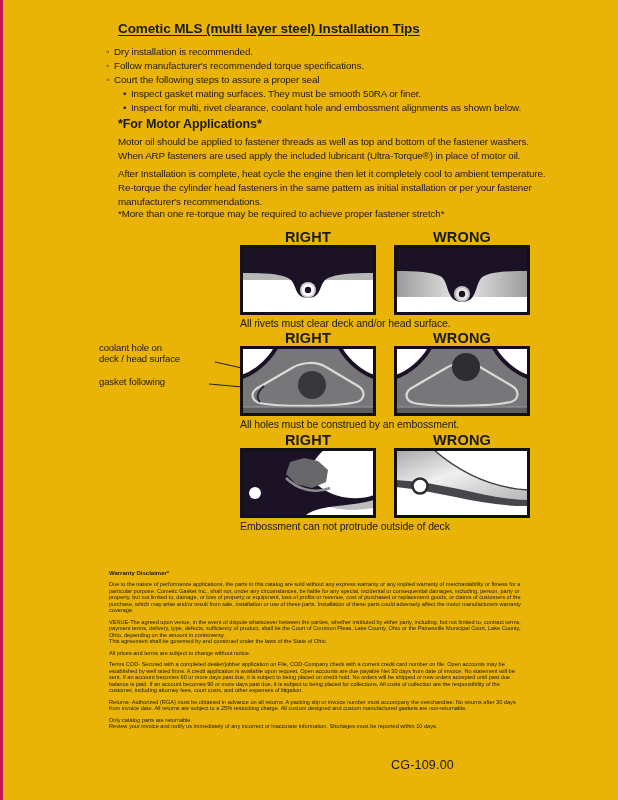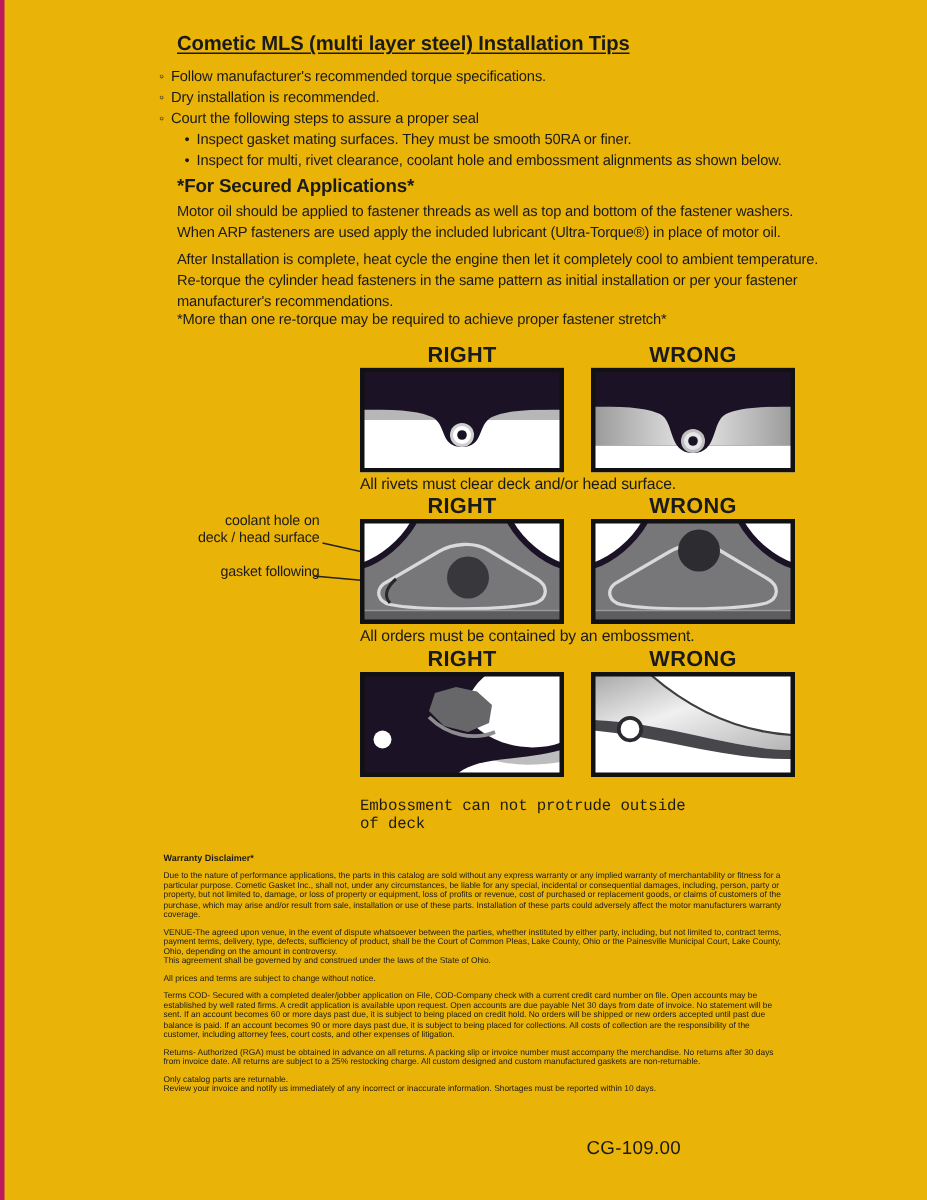--- a/index.html
+++ b/index.html
@@ -19,43 +19,43 @@
   .tips .marker{display:inline-block;width:8px;}
   .h2{left:115px;top:117px;font-size:12.5px;font-weight:bold;letter-spacing:-0.1px;}
   .body-par{left:115px;width:432px;font-size:9.8px;line-height:13.8px;letter-spacing:-0.12px;}
   .p1{top:135px;}
   .p2{top:167px;}
   .note{top:207px;}
   .dg-header{font-size:14.5px;font-weight:bold;text-align:center;width:136px;letter-spacing:0.2px;}
   .panel{width:136px;height:70px;}
   .panel svg{display:block;width:136px;height:70px;}
   .caption{font-size:10.5px;letter-spacing:-0.1px;line-height:12px;}
-  .dg-label{font-size:9.5px;line-height:10.5px;text-align:right;width:114px;letter-spacing:-0.1px;}
+  .dg-label{font-size:9.5px;line-height:10.5px;width:114px;letter-spacing:-0.1px;}
   .warranty-head{left:106px;top:570px;font-size:6px;font-weight:bold;}
   .warranty{left:106px;top:581px;width:416px;font-size:5.6px;line-height:6.5px;letter-spacing:0;}
   .warranty p{margin:0 0 5px 0;}
   .warranty p.tight{margin:0;}
   .footer-code{left:388px;top:758px;font-size:12.5px;letter-spacing:0.2px;}
 </style>
 </head>
 <body>
 
 <div class="page">
 
   <div class="abs title">Cometic MLS (multi layer steel) Installation Tips</div>
 
   <div class="abs tips">
+    <div class="row"><span class="marker">◦</span><span>Dry installation is recommended.</span></div>
     <div class="row"><span class="marker">◦</span><span>Follow manufacturer's recommended torque specifications.</span></div>
-    <div class="row"><span class="marker">◦</span><span>Dry installation is recommended.</span></div>
     <div class="row"><span class="marker">◦</span><span>Court the following steps to assure a proper seal</span></div>
     <div class="row sub"><span class="marker">•</span><span>Inspect gasket mating surfaces.  They must be smooth 50RA or finer.</span></div>
     <div class="row sub"><span class="marker">•</span><span>Inspect for multi, rivet clearance, coolant hole and embossment alignments as shown below.</span></div>
   </div>
 
-  <div class="abs h2">*For Secured Applications*</div>
+  <div class="abs h2">*For Motor Applications*</div>
   <div class="abs body-par p1">Motor oil should be applied to fastener threads as well as top and bottom of the fastener washers. When ARP fasteners are used apply the included lubricant (Ultra-Torque®) in place of motor oil.</div>
   <div class="abs body-par p2">After Installation is complete, heat cycle the engine then let it completely cool to ambient temperature. Re-torque the cylinder head fasteners in the same pattern as initial installation or per your fastener manufacturer's recommendations.</div>
   <div class="abs body-par note">*More than one re-torque may be required to achieve proper fastener stretch*</div>
 
   <div class="abs dg-header" style="left:237px;top:229px;">RIGHT</div>
   <div class="abs dg-header" style="left:391px;top:229px;">WRONG</div>
 
   <div class="abs panel" style="left:237px;top:245px;">
     <svg viewBox="0 0 136 70">
       <rect width="136" height="70" fill="#ffffff"></rect>
@@ -133,21 +133,21 @@
       <path d="M134,2 L100,2 C108,16 122,27 134,31 Z" fill="#ffffff"></path>
       <path d="M100,2 C108,16 122,27 134,31" stroke="#1c1226" stroke-width="4" fill="none"></path>
       <path d="M20,57 C12,55 10,48 16,43 L52,22 C62,16 76,15 86,21 L118,40 C126,45 125,53 117,56 C96,61 40,61 20,57 Z" stroke="#d9d9d9" stroke-width="2.2" fill="none"></path>
       <circle cx="72" cy="21" r="14" fill="#2c2c31"></circle>
       <rect x="2" y="61" width="132" height="7" fill="#5d5d60"></rect>
       <line x1="2" y1="61" x2="134" y2="61" stroke="#99999c" stroke-width="1"></line>
       <rect x="1.5" y="1.5" width="133" height="67" fill="none" stroke="#111111" stroke-width="3"></rect>
     </svg>
   </div>
 
-  <div class="abs caption" style="left:237px;top:418px;">All orders must be contained by an embossment.</div>
+  <div class="abs caption" style="left:237px;top:418px;">All holes must be construed by an embossment.</div>
 
   <div class="abs dg-header" style="left:237px;top:432px;">RIGHT</div>
   <div class="abs dg-header" style="left:391px;top:432px;">WRONG</div>
 
   <div class="abs panel" style="left:237px;top:448px;">
     <svg viewBox="0 0 136 70">
       <rect width="136" height="70" fill="#ffffff"></rect>
       <path d="M74,34 C92,50 116,56 134,50 L134,60 C106,64 84,62 66,46 Z" fill="#bdbdbd"></path>
       <path d="M2,2 L84,2 C70,14 66,28 80,39 C96,51 118,53 134,47 L134,52 C112,58 90,57 76,62 C70,64 67,66 65,68 L2,68 Z" fill="#1c1226"></path>
       <path d="M46,30 C58,42 76,46 90,40" stroke="#8d8d90" stroke-width="2.5" fill="none"></path>
@@ -168,21 +168,21 @@
       </defs>
       <rect width="136" height="70" fill="#ffffff"></rect>
       <path d="M2,2 L40,2 C70,28 102,40 134,42 L134,52 C96,52 52,34 2,32 Z" fill="url(#gw2)"></path>
       <path d="M2,32 C52,34 96,52 134,52 L134,58 C90,59 46,43 2,39 Z" fill="#46464b"></path>
       <path d="M40,2 C70,28 102,40 134,42" stroke="#3c3c41" stroke-width="1.5" fill="none"></path>
       <circle cx="26" cy="38" r="7.5" fill="#ffffff" stroke="#2b2b2f" stroke-width="2.5"></circle>
       <rect x="1.5" y="1.5" width="133" height="67" fill="none" stroke="#111111" stroke-width="3"></rect>
     </svg>
   </div>
 
-  <div class="abs caption" style="left:237px;top:532px;width:230px;font-family:Liberation Mono, monospace;">
+  <div class="abs caption" style="left:237px;top:520px;width:230px;">
     <div>Embossment can not protrude outside of deck</div>
   </div>
 
   <div class="abs warranty-head">Warranty Disclaimer*</div>
   <div class="abs warranty">
     <p>Due to the nature of performance applications, the parts in this catalog are sold without any express warranty or any implied warranty of merchantability or fitness for a particular purpose.  Cometic Gasket Inc., shall not, under any circumstances, be liable for any special, incidental or consequential damages, including, person, party or property, but not limited to, damage, or loss of property or equipment, loss of profits or revenue, cost of purchased or replacement goods, or claims of customers of the purchase, which may arise and/or result from sale, installation or use of these parts.  Installation of these parts could adversely affect the motor manufacturers warranty coverage.</p>
     <p class="tight">VENUE-The agreed upon venue, in the event of dispute whatsoever between the parties, whether instituted by either party, including, but not limited to, contract terms, payment terms, delivery, type, defects, sufficiency of product, shall be the Court of Common Pleas, Lake County, Ohio or the Painesville Municipal Court, Lake County, Ohio, depending on the amount in controversy.</p>
     <p>This agreement shall be governed by and construed under the laws of the State of Ohio.</p>
     <p>All prices and terms are subject to change without notice.</p>
     <p>Terms COD- Secured with a completed dealer/jobber application on File, COD-Company check with a current credit card number on file.  Open accounts may be established by well rated firms.  A credit application is available upon request.  Open accounts are due payable Net 30 days from date of invoice.  No statement will be sent.  If an account becomes 60 or more days past due, it is subject to being placed on credit hold.  No orders will be shipped or new orders accepted until past due balance is paid.  If an account becomes 90 or more days past due, it is subject to being placed for collections.  All costs of collection are the responsibility of the customer, including attorney fees, court costs, and other expenses of litigation.</p>

